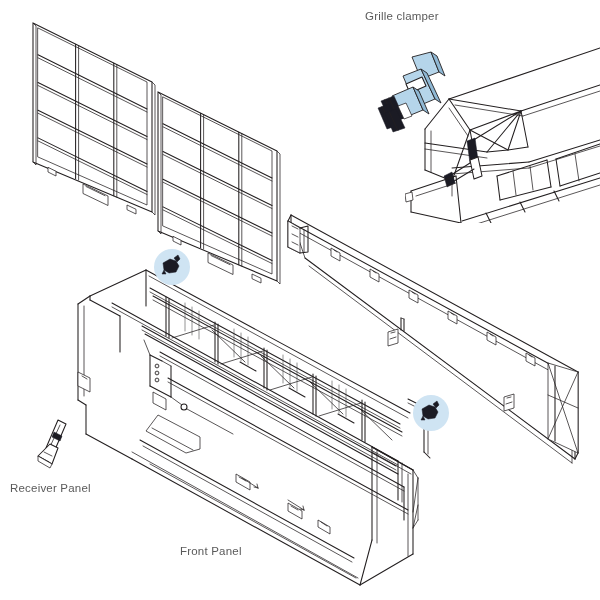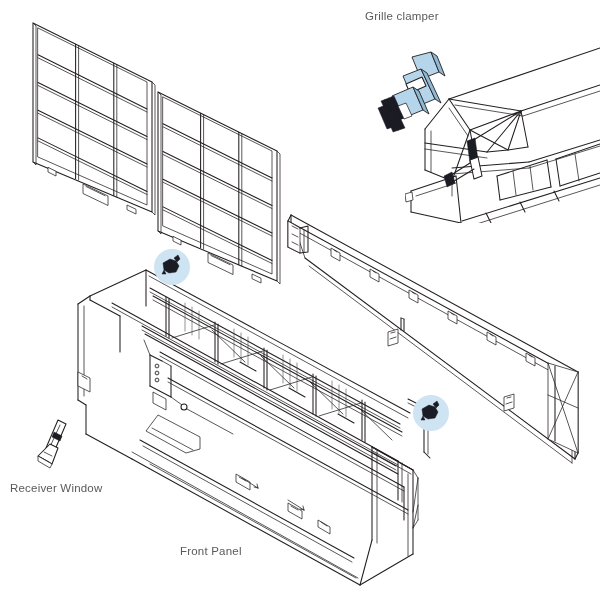--- a/index.html
+++ b/index.html
@@ -442,17 +442,17 @@
         <path class="fdk" d="M422,409 L429,405 L435,407 L438,412 L435,418 L428,419 L423,416 Z"></path>
         <path class="fdk" d="M433,404 L437,401 L439,405 L436,408 Z"></path>
         <path class="fdk" d="M423,416 L421,420 L425,420 Z"></path>
       </g>
     </g>
 
   </svg>
 
   <div class="lbl" id="lbl-grille-clamper">Grille clamper</div>
 
-  <div class="lbl" id="lbl-receiver-window">Receiver Window</div>
+  <div class="lbl" id="lbl-receiver-window">Receiver Panel</div>
 
   <div class="lbl" id="lbl-front-panel">Front Panel</div>
 
 </div>
 
 </body></html>

